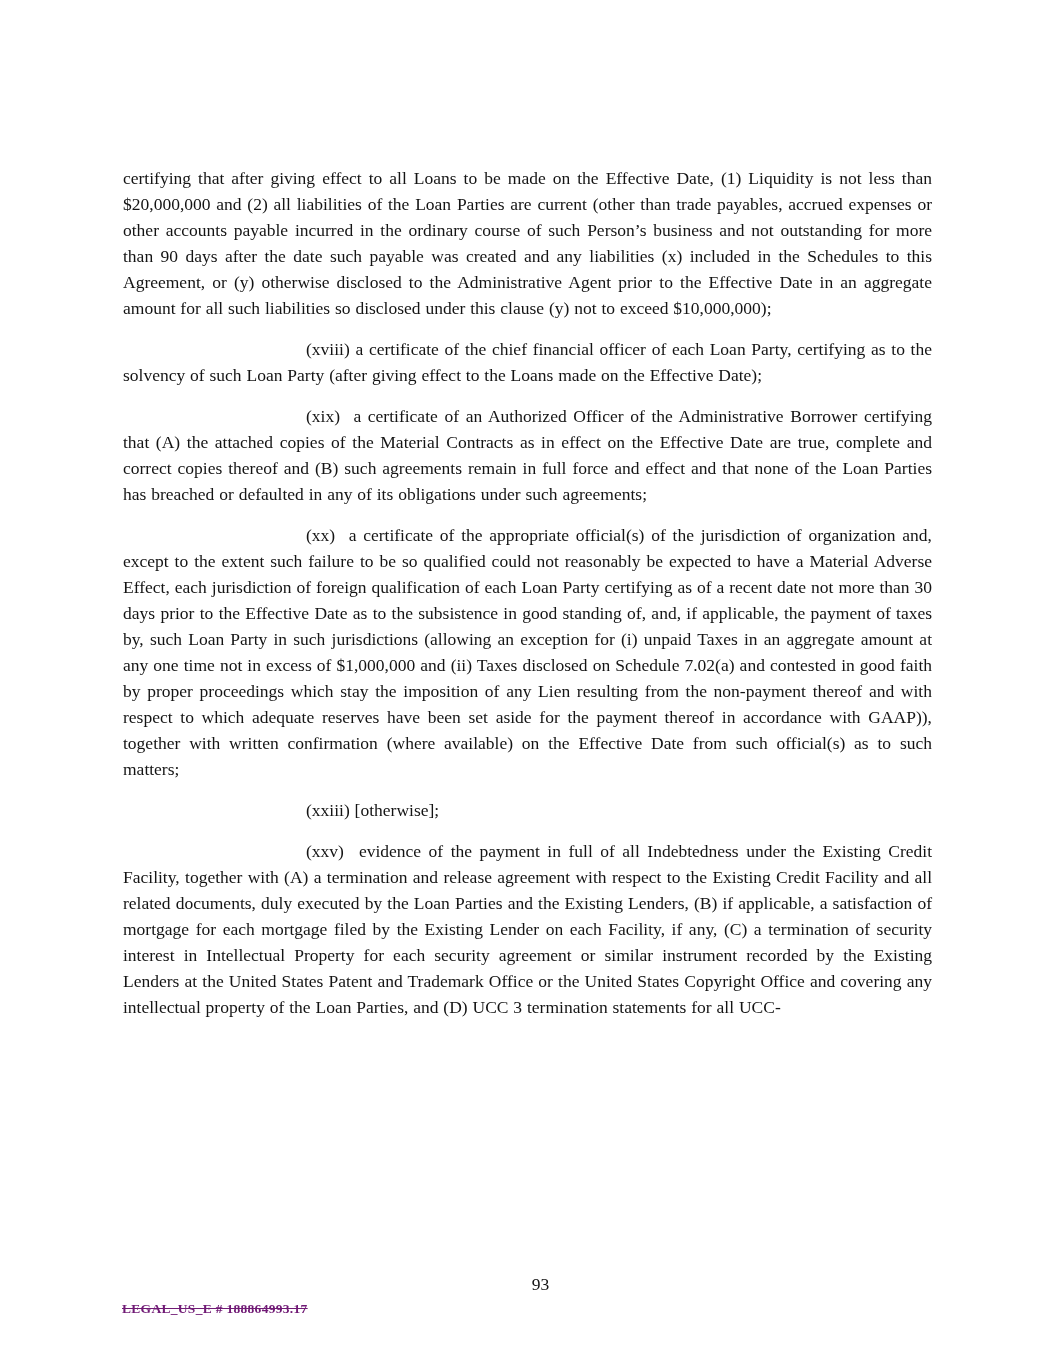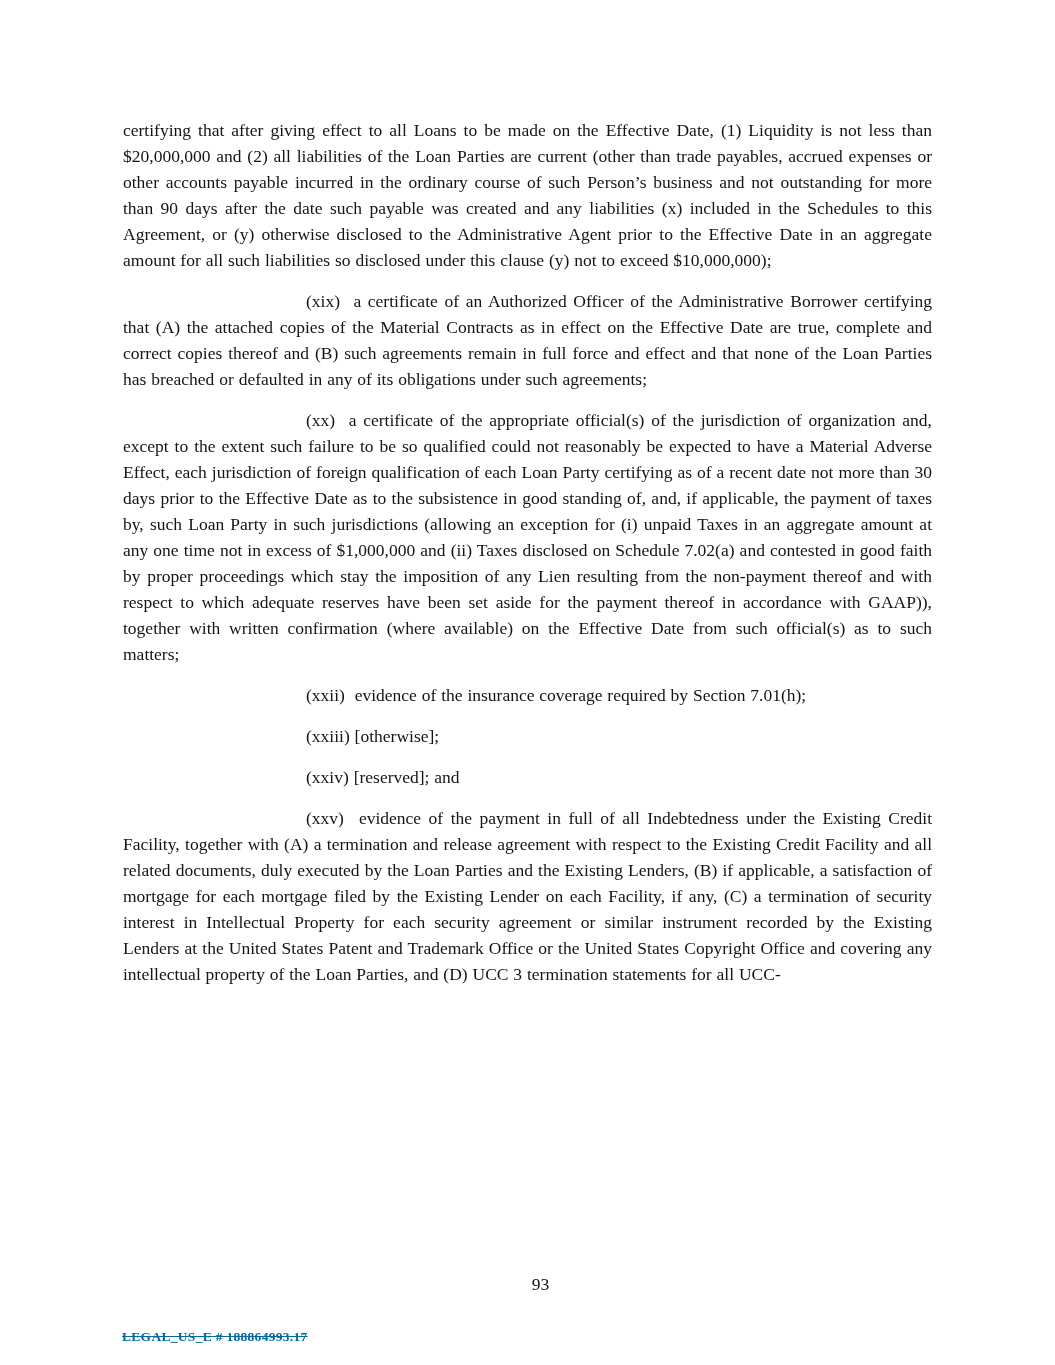--- a/index.html
+++ b/index.html
@@ -25,52 +25,51 @@
   .para {
     margin: 0 0 15px 0;
     font-size: 17.5px;
     line-height: 26px;
     text-align: justify;
     text-indent: 183px;
     word-spacing: 0.5px;
   }
   .para.first {
     text-indent: 0;
+    margin-top: 48px;
   }
   .page-number {
     position: absolute;
     top: 1274px;
     left: 0;
     width: 100%;
     text-align: center;
     font-size: 17.5px;
     color: #141414;
     padding-left: 13px;
   }
   .stamp {
     position: absolute;
     left: 122px;
     top: 1301px;
     font-size: 13.5px;
     font-weight: bold;
-    color: #0369a1;
+    color: #701a75;
     text-decoration: line-through;
     letter-spacing: 0.3px;
-    margin-top: 28px;
   }
 </style>
 </head>
 <body>
 
 <div class="page">
   <main class="content">
     <p class="para first">certifying that after giving effect to all Loans to be made on the Effective Date, (1) Liquidity is not less than $20,000,000 and (2) all liabilities of the Loan Parties are current (other than trade payables, accrued expenses or other accounts payable incurred in the ordinary course of such Person’s business and not outstanding for more than 90 days after the date such payable was created and any liabilities (x) included in the Schedules to this Agreement, or (y) otherwise disclosed to the Administrative Agent prior to the Effective Date in an aggregate amount for all such liabilities so disclosed under this clause (y) not to exceed $10,000,000);</p>
+    <p class="para">(xviii) a certificate of the chief financial officer of each Loan Party, certifying as to the solvency of such Loan Party (after giving effect to the Loans made on the Effective Date);</p>
     <p class="para">(xix)&nbsp; a certificate of an Authorized Officer of the Administrative Borrower certifying that (A) the attached copies of the Material Contracts as in effect on the Effective Date are true, complete and correct copies thereof and (B) such agreements remain in full force and effect and that none of the Loan Parties has breached or defaulted in any of its obligations under such agreements;</p>
     <p class="para">(xx)&nbsp; a certificate of the appropriate official(s) of the jurisdiction of organization and, except to the extent such failure to be so qualified could not reasonably be expected to have a Material Adverse Effect, each jurisdiction of foreign qualification of each Loan Party certifying as of a recent date not more than 30 days prior to the Effective Date as to the subsistence in good standing of, and, if applicable, the payment of taxes by, such Loan Party in such jurisdictions (allowing an exception for (i) unpaid Taxes in an aggregate amount at any one time not in excess of $1,000,000 and (ii) Taxes disclosed on Schedule 7.02(a) and contested in good faith by proper proceedings which stay the imposition of any Lien resulting from the non-payment thereof and with respect to which adequate reserves have been set aside for the payment thereof in accordance with GAAP)), together with written confirmation (where available) on the Effective Date from such official(s) as to such matters;</p>
-    <p class="para">(xxii)&nbsp; evidence of the insurance coverage required by Section 7.01(h);</p>
     <p class="para">(xxiii) [otherwise];</p>
-    <p class="para">(xxiv) [reserved]; and</p>
     <p class="para">(xxv)&nbsp; evidence of the payment in full of all Indebtedness under the Existing Credit Facility, together with (A) a termination and release agreement with respect to the Existing Credit Facility and all related documents, duly executed by the Loan Parties and the Existing Lenders, (B) if applicable, a satisfaction of mortgage for each mortgage filed by the Existing Lender on each Facility, if any, (C) a termination of security interest in Intellectual Property for each security agreement or similar instrument recorded by the Existing Lenders at the United States Patent and Trademark Office or the United States Copyright Office and covering any intellectual property of the Loan Parties, and (D) UCC 3 termination statements for all UCC-</p>
   </main>
 
   <div class="page-number">93</div>
   <div class="stamp">LEGAL_US_E # 188864993.17</div>
 </div>
 
 </body></html>

